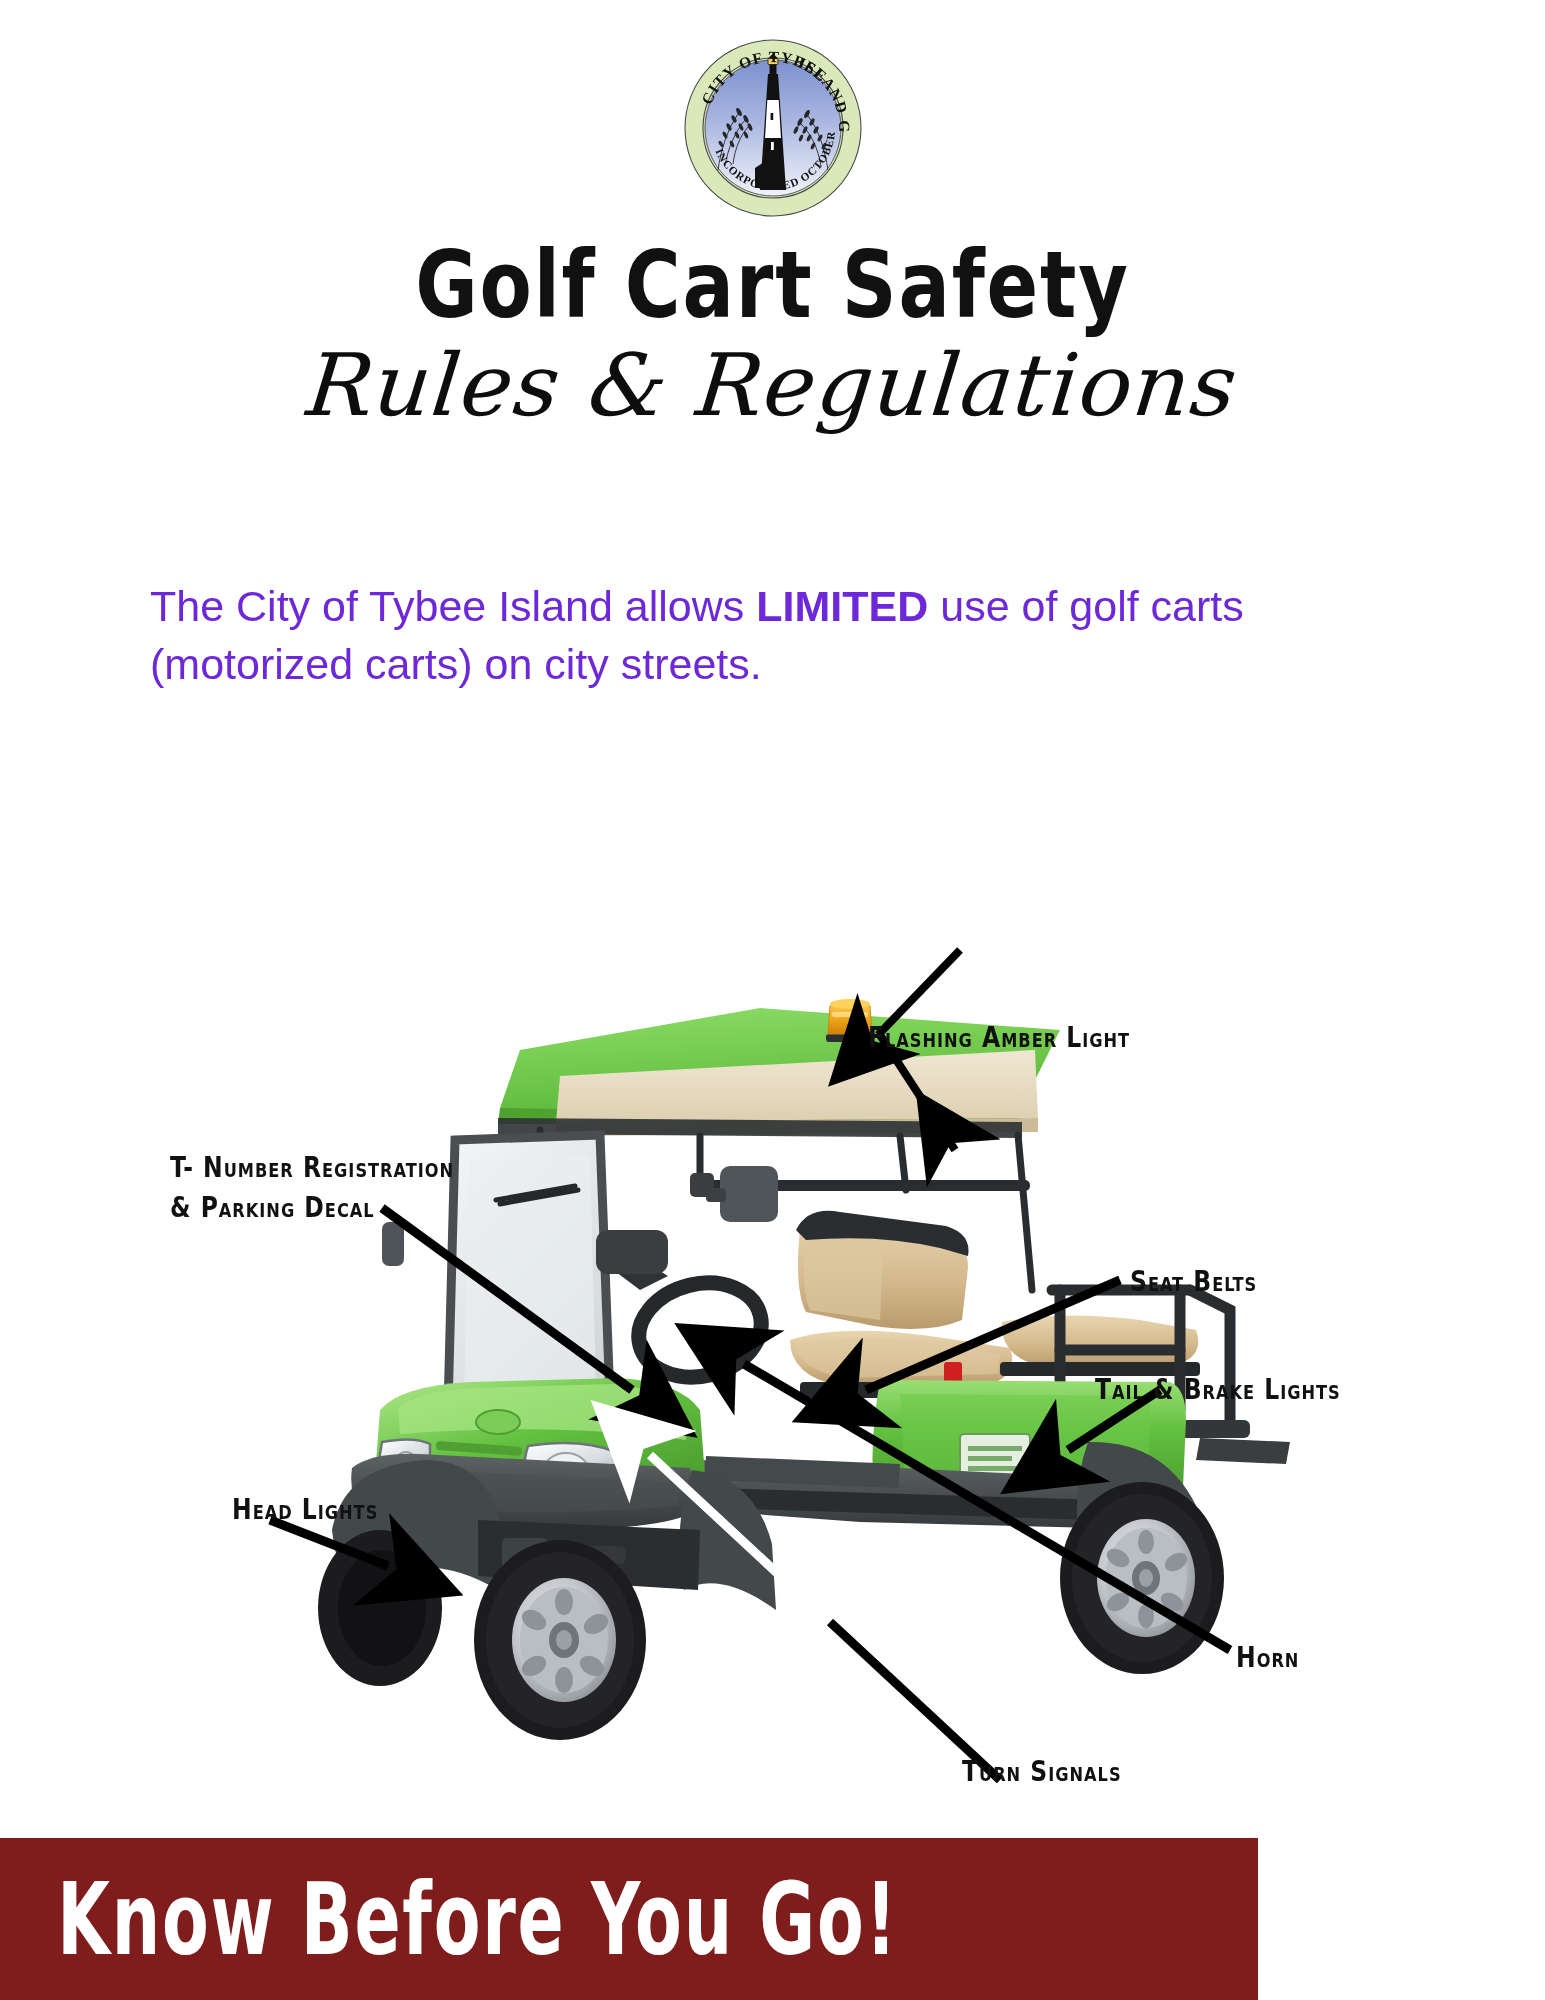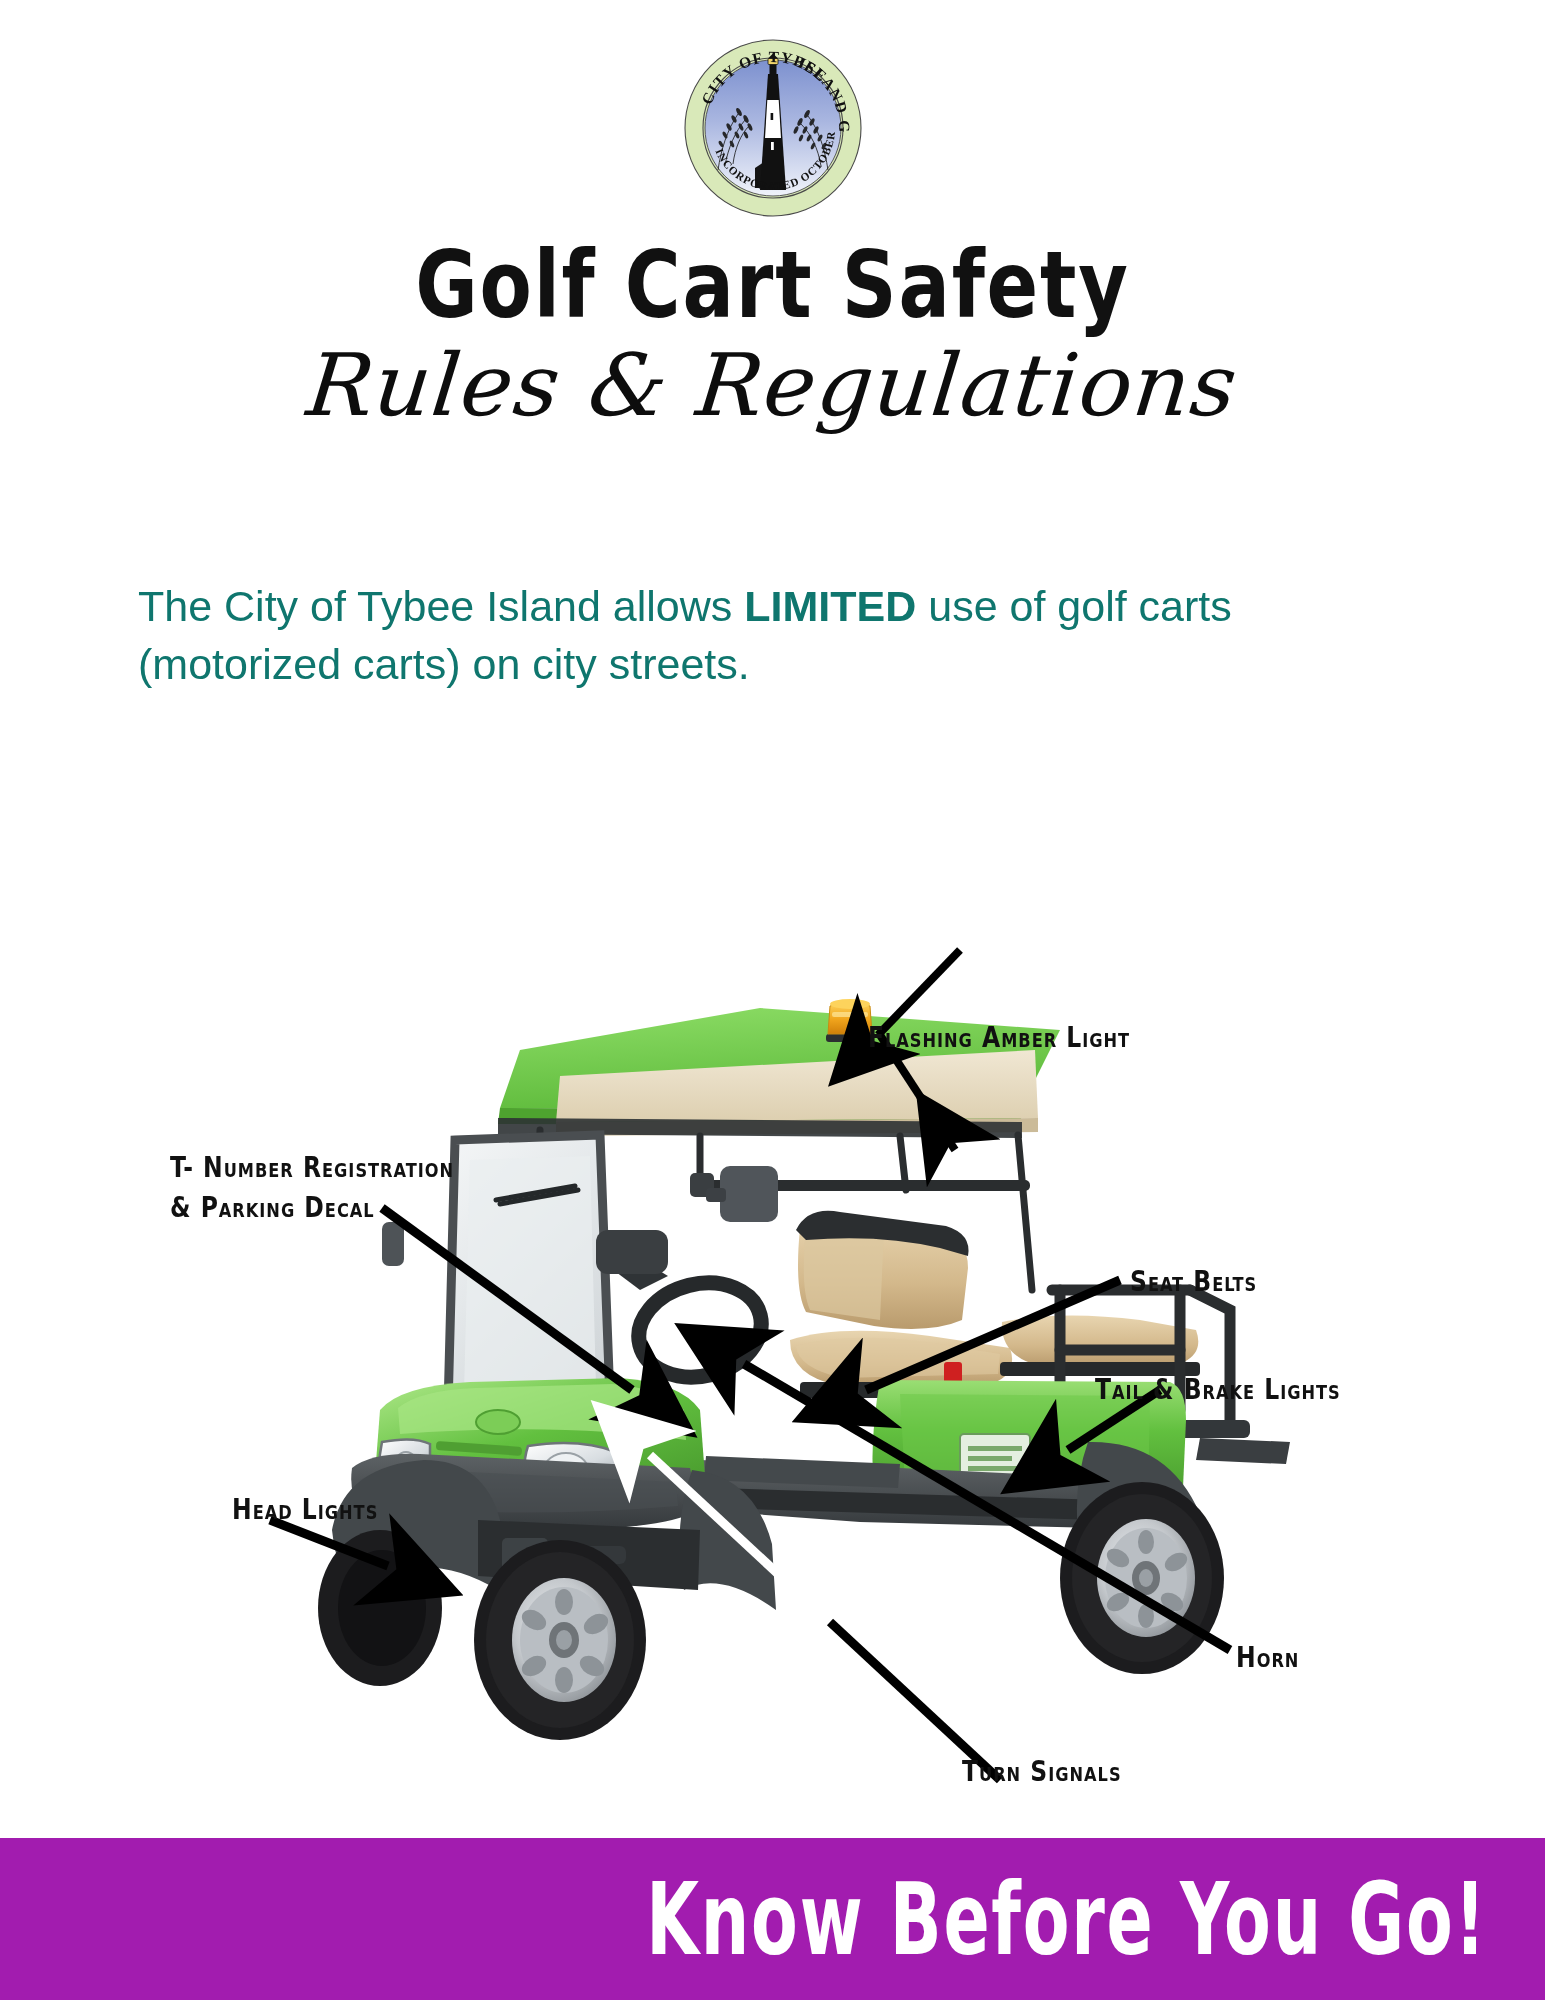--- a/index.html
+++ b/index.html
@@ -33,25 +33,25 @@
     font-size:86px;
     color:#0d0d0d;
     line-height:1.05;
     margin-top:8px;
     letter-spacing:1px;
     transform:skewX(-6deg) scaleX(1.02);
   }
 
   
   .body-copy {
-    position:absolute; left:138px; top:578px; width:1270px;
+    position:absolute; left:150px; top:578px; width:1270px;
     font-family:"Liberation Sans",sans-serif;
     font-size:43px;
     line-height:1.34;
-    color:#0f766e;
+    color:#6d28d9;
   }
   .body-copy p { margin:0; }
   .body-copy p.justify { text-align:justify; text-align-last:left; }
   .body-copy .gap { height:48px; }
   .body-copy b { font-weight:bold; }
 
   
   .diagram { position:absolute; left:0; top:990px; width:1317px; height:840px; }
 
   .dlabel {
@@ -65,22 +65,22 @@
     line-height:1.32;
     font-variant:small-caps;
     transform:scaleX(0.9);
     transform-origin:left center;
   }
 
   .arrow { position:absolute; overflow:visible; pointer-events:none; }
 
   
   .banner {
-    position:absolute; left:0; bottom:0; width:1545px; height:162px;
-    background:#a21caf; display:flex; align-items:center; justify-content:flex-end;
+    position:absolute; left:0; bottom:0; width:1258px; height:162px;
+    background:#7f1d1d; display:flex; align-items:center; justify-content:flex-start;
   }
   .banner-text {
     font-family:"DejaVu Sans Condensed","Liberation Sans Narrow","Liberation Sans",sans-serif;
     font-weight:bold;
     color:#ffffff;
     font-size:86px;
     letter-spacing:2px;
     transform:scaleX(0.88) scaleY(1.15);
     line-height:1;
   }

